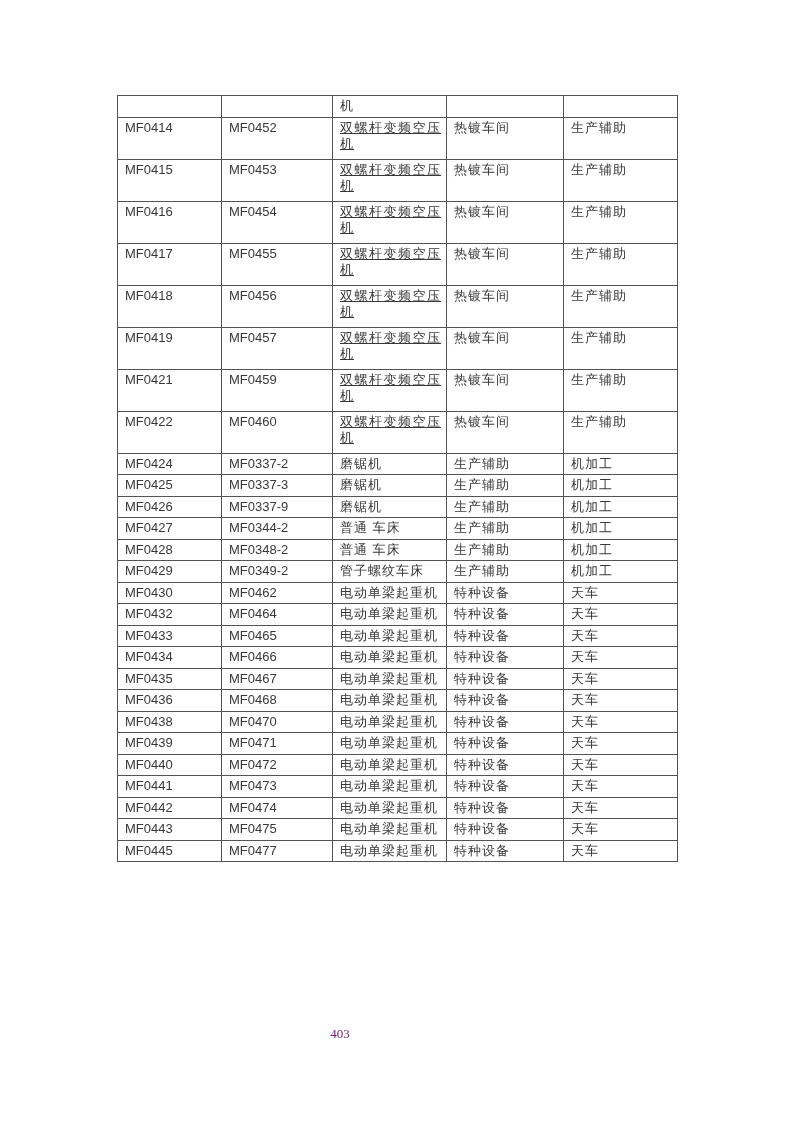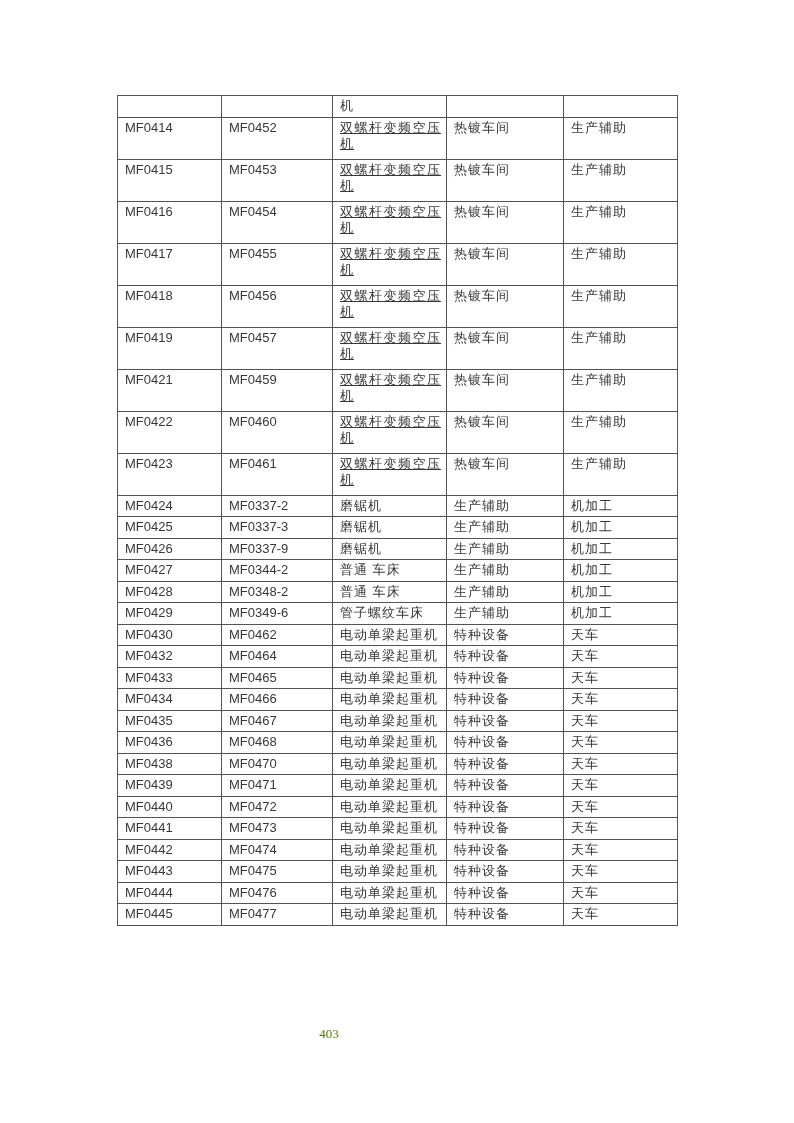--- a/index.html
+++ b/index.html
@@ -40,26 +40,26 @@
   table.equip-table td.wrapcell {
     text-align: justify;
     text-decoration: underline;
   }
   tr.partial { height: 21px; }
   tr.tall    { height: 42px; }
   tr.single  { height: 21.5px; }
   .page-number {
     position: absolute;
     top: 1026px;
-    left: 1px;
+    left: 12px;
     width: 656px;
     text-align: center;
     font-family: "Liberation Serif", serif;
     font-size: 13px;
-    color: #4d7c0f;
+    color: #701a75;
   }
 </style>
 </head>
 <body>
 
 <div class="page">
 
   <table class="equip-table">
     <colgroup>
       <col style="width:104px">
@@ -125,27 +125,20 @@
           <td class="cjk">热镀车间</td>
           <td class="cjk">生产辅助</td>
         </tr>
         <tr class="tall">
           <td>MF0422</td>
           <td>MF0460</td>
           <td class="cjk wrapcell">双螺杆变频空压机</td>
           <td class="cjk">热镀车间</td>
           <td class="cjk">生产辅助</td>
         </tr>
-        <tr class="tall">
-          <td>MF0423</td>
-          <td>MF0461</td>
-          <td class="cjk wrapcell">双螺杆变频空压机</td>
-          <td class="cjk">热镀车间</td>
-          <td class="cjk">生产辅助</td>
-        </tr>
         <tr class="single">
           <td>MF0424</td>
           <td>MF0337-2</td>
           <td class="cjk">磨锯机</td>
           <td class="cjk">生产辅助</td>
           <td class="cjk">机加工</td>
         </tr>
         <tr class="single">
           <td>MF0425</td>
           <td>MF0337-3</td>
@@ -169,21 +162,21 @@
         </tr>
         <tr class="single">
           <td>MF0428</td>
           <td>MF0348-2</td>
           <td class="cjk">普通 车床</td>
           <td class="cjk">生产辅助</td>
           <td class="cjk">机加工</td>
         </tr>
         <tr class="single">
           <td>MF0429</td>
-          <td>MF0349-6</td>
+          <td>MF0349-2</td>
           <td class="cjk">管子螺纹车床</td>
           <td class="cjk">生产辅助</td>
           <td class="cjk">机加工</td>
         </tr>
         <tr class="single">
           <td>MF0430</td>
           <td>MF0462</td>
           <td class="cjk">电动单梁起重机</td>
           <td class="cjk">特种设备</td>
           <td class="cjk">天车</td>
@@ -259,27 +252,20 @@
           <td class="cjk">天车</td>
         </tr>
         <tr class="single">
           <td>MF0443</td>
           <td>MF0475</td>
           <td class="cjk">电动单梁起重机</td>
           <td class="cjk">特种设备</td>
           <td class="cjk">天车</td>
         </tr>
         <tr class="single">
-          <td>MF0444</td>
-          <td>MF0476</td>
-          <td class="cjk">电动单梁起重机</td>
-          <td class="cjk">特种设备</td>
-          <td class="cjk">天车</td>
-        </tr>
-        <tr class="single">
           <td>MF0445</td>
           <td>MF0477</td>
           <td class="cjk">电动单梁起重机</td>
           <td class="cjk">特种设备</td>
           <td class="cjk">天车</td>
         </tr>
       </tbody>
   </table>
 
   <div class="page-number">403</div>

